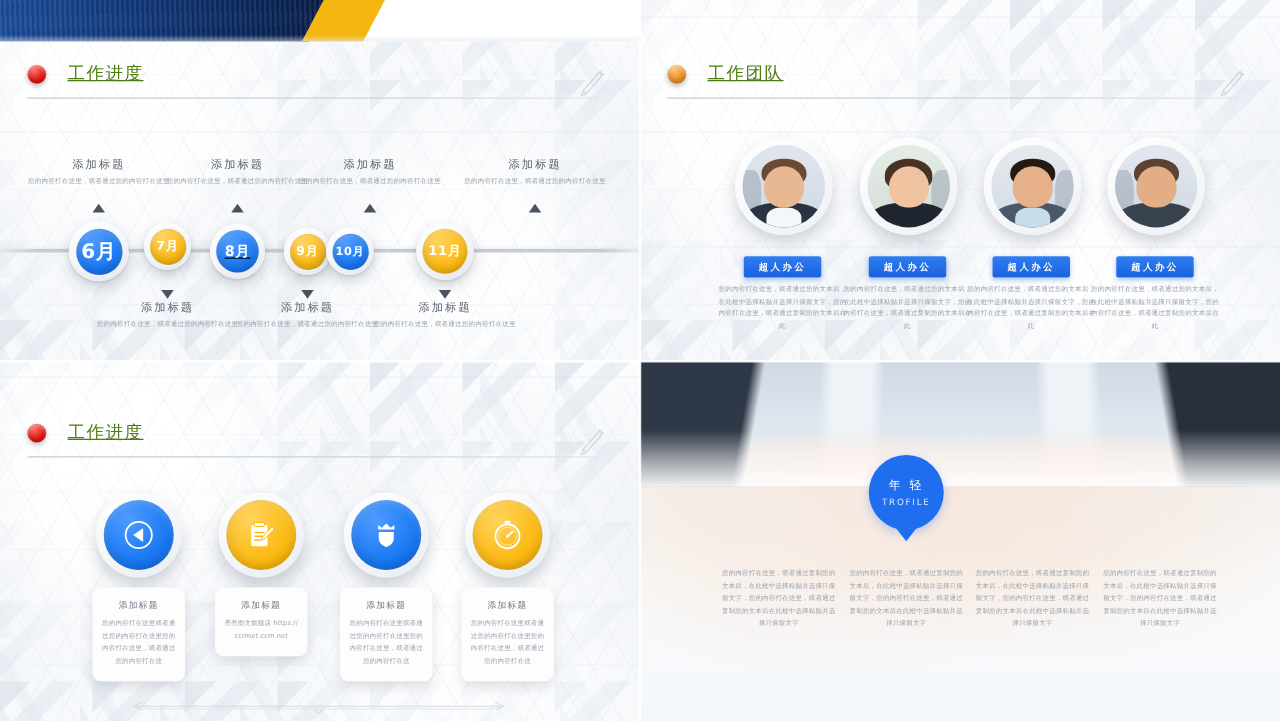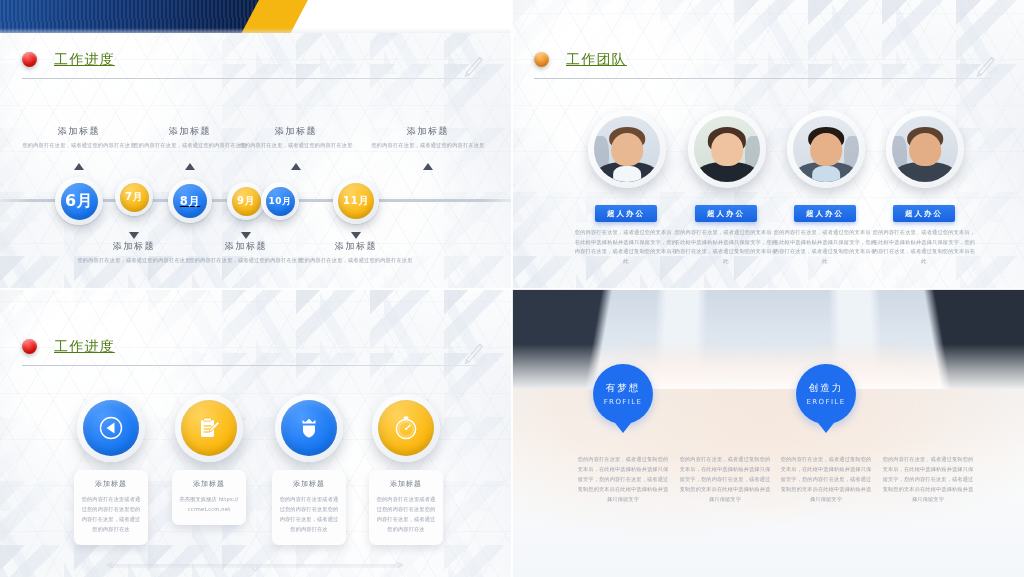--- a/index.html
+++ b/index.html
@@ -476,32 +476,28 @@
     </div>
   </div>
 
   <div class="panel p-br">
     <div class="br-bg"></div>
     <div class="photoband">
       <div class="img"></div>
       <div class="vign"></div>
     </div>
 
-    <div class="drop" style="left:111px; top:75px;">
-      <div class="dz">有梦想</div>
-      <div class="de">FROFILE</div>
-    </div>
     <div class="dtxt" style="left:111px; top:165px;">您的内容打在这里，或者通过复制您的文本后，在此框中选择粘贴并选择只保留文字，您的内容打在这里，或者通过复制您的文本后在此框中选择粘贴并选择只保留文字</div>
 
+    <div class="drop" style="left:213px; top:75px;">
+      <div class="dz">年 轻</div>
+      <div class="de">TROFILE</div>
+    </div>
     <div class="dtxt" style="left:213px; top:165px;">您的内容打在这里，或者通过复制您的文本后，在此框中选择粘贴并选择只保留文字，您的内容打在这里，或者通过复制您的文本后在此框中选择粘贴并选择只保留文字</div>
 
-    <div class="drop" style="left:314px; top:75px;">
-      <div class="dz">创造力</div>
-      <div class="de">EROFILE</div>
-    </div>
     <div class="dtxt" style="left:314px; top:165px;">您的内容打在这里，或者通过复制您的文本后，在此框中选择粘贴并选择只保留文字，您的内容打在这里，或者通过复制您的文本后在此框中选择粘贴并选择只保留文字</div>
 
     <div class="dtxt" style="left:416px; top:165px;">您的内容打在这里，或者通过复制您的文本后，在此框中选择粘贴并选择只保留文字，您的内容打在这里，或者通过复制您的文本后在此框中选择粘贴并选择只保留文字</div>
   </div>
 
   <div class="vdiv"></div>
   <div class="hdiv"></div>
 </div>
 
 </body></html>

